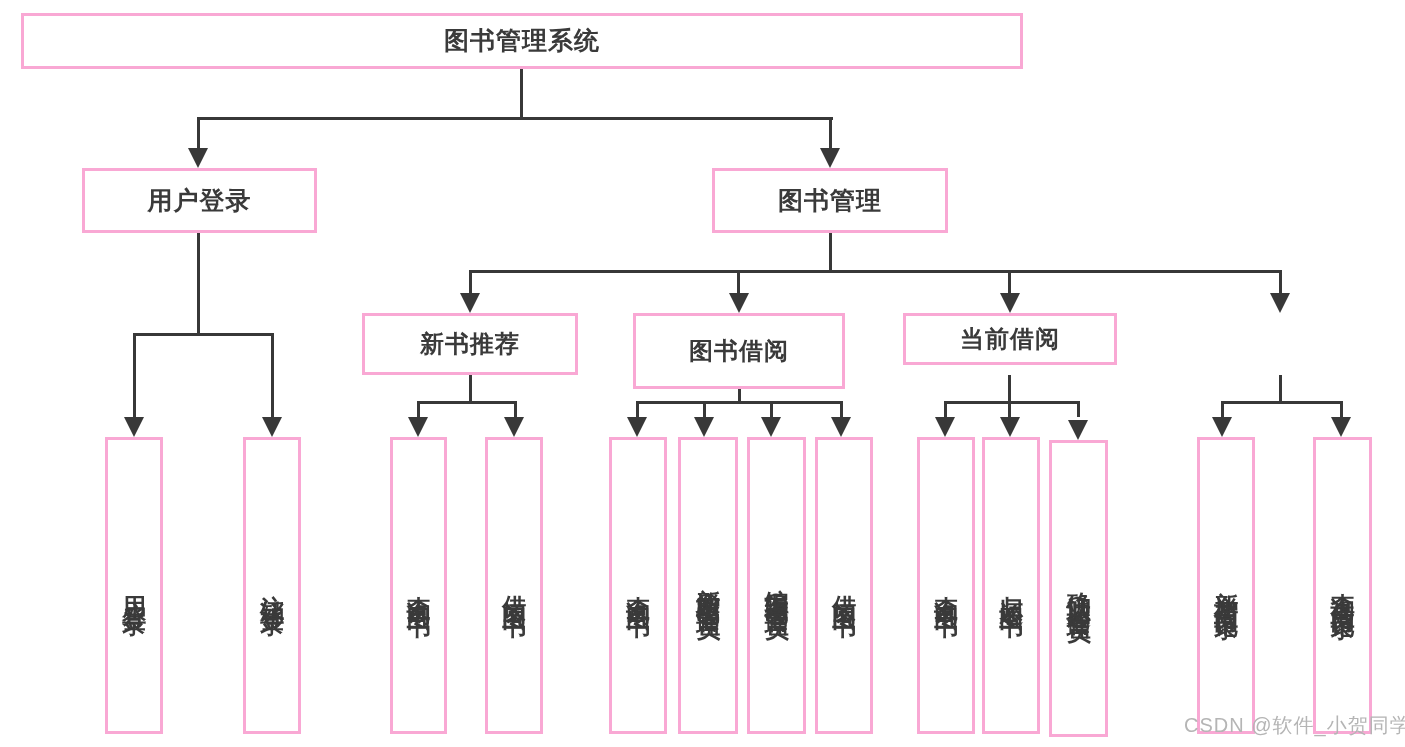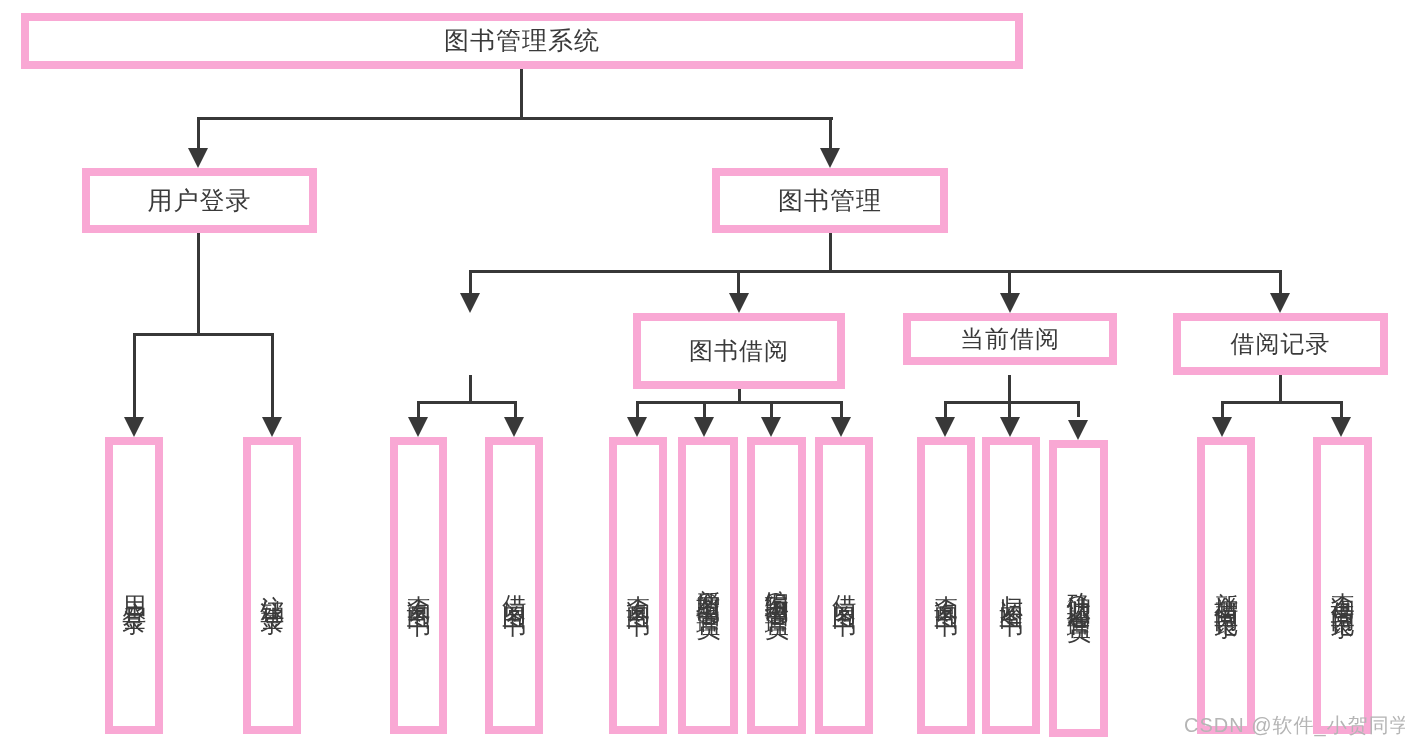--- a/index.html
+++ b/index.html
@@ -8,29 +8,30 @@
     width: 1405px;
     height: 747px;
     background: #ffffff;
     font-family: "Liberation Sans", sans-serif;
     overflow: hidden;
   }
   .box {
     position: absolute;
     box-sizing: border-box;
     background: #ffffff;
-    border: 8px solid #f9a8d4;
+    border: 3px solid #f9a8d4;
     display: flex;
     align-items: center;
     justify-content: center;
     font-size: 25px;
     color: #3a3a3a;
     letter-spacing: 1px;
     z-index: 2;
     line-height: 1.1;
+    font-weight: bold;
   }
   .vbox {
     writing-mode: vertical-rl;
     text-orientation: mixed;
     font-size: 24px;
     letter-spacing: 6px;
     padding-top: 4px;
   }
   .hl, .vl { position: absolute; background: #383838; z-index: 1; }
   .hl { height: 3px; }
@@ -57,23 +58,23 @@
 </head>
 <body>
 
 <div class="diagram">
 
   <div class="box" style="left:21px; top:13px; width:1002px; height:56px;">图书管理系统</div>
 
   <div class="box" style="left:82px; top:168px; width:235px; height:65px;">用户登录</div>
   <div class="box" style="left:712px; top:168px; width:236px; height:65px;">图书管理</div>
 
+  <div class="box" style="left:362px; top:313px; width:216px; height:62px; font-size:24px;">新书推荐</div>
   <div class="box" style="left:633px; top:313px; width:212px; height:76px; font-size:24px;">图书借阅</div>
   <div class="box" style="left:903px; top:313px; width:214px; height:52px; font-size:24px;">当前借阅</div>
-  <div class="box" style="left:1173px; top:313px; width:215px; height:62px; font-size:24px;">借阅记录</div>
 
   <div class="box vbox" style="left:105px; top:437px; width:58px; height:297px;">用户登录</div>
   <div class="box vbox" style="left:243px; top:437px; width:58px; height:297px;">注销登录</div>
 
   <div class="box vbox" style="left:390px; top:437px; width:57px; height:297px;">查询图书</div>
   <div class="box vbox" style="left:485px; top:437px; width:58px; height:297px;">借阅图书</div>
 
   <div class="box vbox" style="left:609px; top:437px; width:58px; height:297px;">查询图书</div>
   <div class="box vbox" style="left:678px; top:437px; width:60px; height:297px; letter-spacing:4px;">新增图书（管理员）</div>
   <div class="box vbox" style="left:747px; top:437px; width:59px; height:297px; letter-spacing:4px;">编辑图书（管理员）</div>

